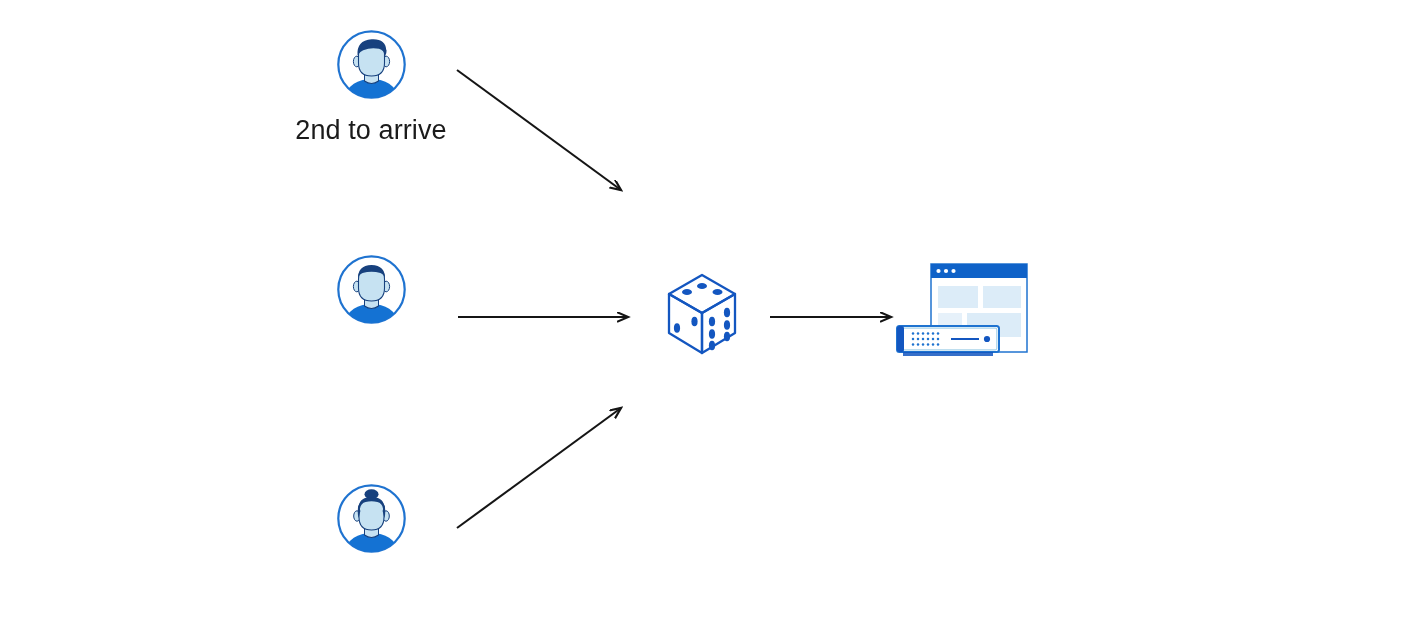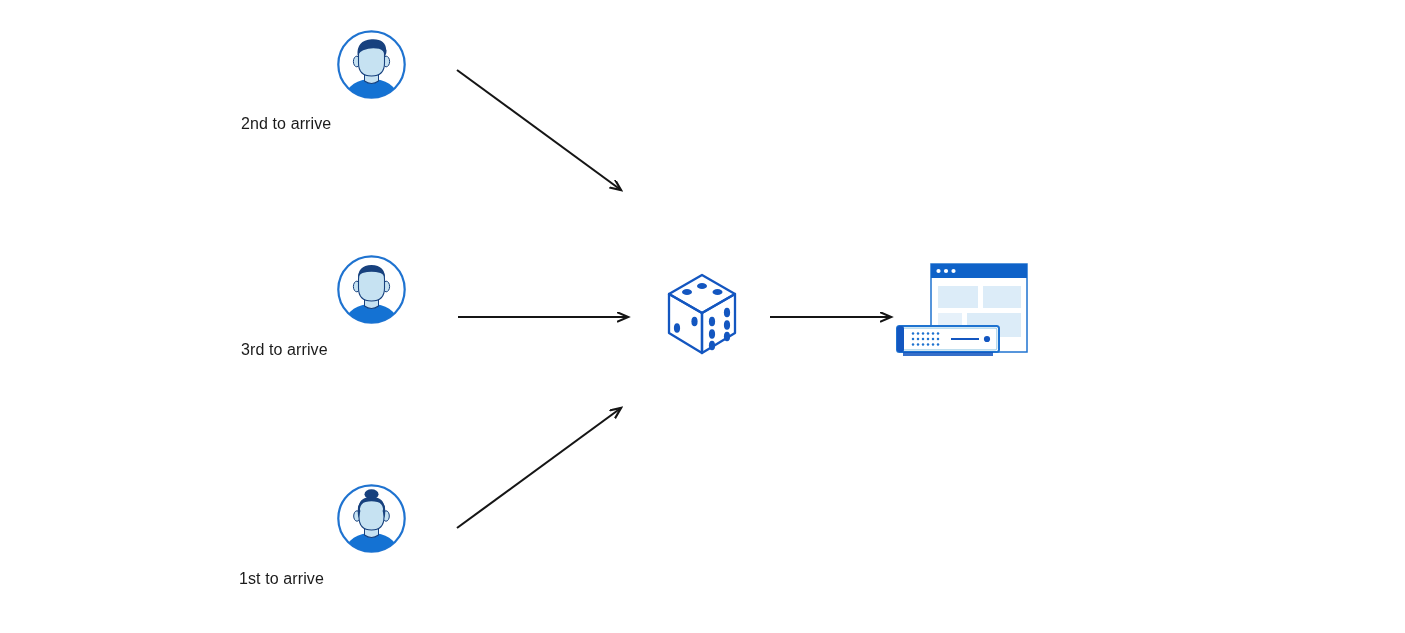--- a/index.html
+++ b/index.html
@@ -17,22 +17,23 @@
     height: 633px;
     background: #ffffff;
     overflow: hidden;
   }
   .node {
     position: absolute;
   }
   .node-label {
     position: absolute;
     width: 260px;
+    text-align: center;
     font-family: "Liberation Sans", sans-serif;
-    font-size: 16px;
+    font-size: 27px;
     color: #1b1b1b;
     letter-spacing: 0.1px;
     white-space: nowrap;
   }
   .arrow-layer {
     position: absolute;
     left: 0;
     top: 0;
     width: 1405px;
     height: 633px;
@@ -106,21 +107,20 @@
         <ellipse cx="51.2" cy="33.5" rx="3.4" ry="5.3" fill="#c6e2f2" stroke="#17417e" stroke-width="1"></ellipse>
         <path d="M 23.5 26 Q 23.5 14 36.5 14 Q 49.5 14 49.5 26 L 49.5 35
                  Q 49.5 48 36.5 48 Q 23.5 48 23.5 35 Z" fill="#c6e2f2" stroke="#17417e" stroke-width="1.1"></path>
 
         <path d="M 23.0 26.2 Q 22.4 12.6 36.5 12.0 Q 50.6 12.6 50.0 26.2
                  Q 49.3 21.4 45.4 20.0 Q 36.5 17.6 27.6 20.0
                  Q 23.7 21.4 23.0 26.2 Z" fill="#17417e"></path>
       </g>
     </svg>
   </div>
-  <div class="node-label" style="left:241px; top:341px;">3rd to arrive</div>
 
   <div class="node" style="left:335px; top:482px; width:73px; height:73px;">
     <svg width="73" height="73" viewBox="0 0 73 73">
       <defs>
         <clipPath id="clipC">
             <circle cx="36.5" cy="36.5" r="33.2"></circle>
           </clipPath>
       </defs>
       <circle cx="36.5" cy="36.5" r="33.2" fill="#ffffff" stroke="#1f73d0" stroke-width="2.2"></circle>
       <g clip-path="url(#clipC)">
@@ -133,21 +133,20 @@
 
         <ellipse cx="36.5" cy="12.2" rx="7.0" ry="5.0" fill="#17417e"></ellipse>
         <path d="M 23.4 30.0 Q 22.4 16.0 36.5 15.2 Q 50.6 16.0 49.6 30.0
                  L 48.0 26.5 Q 47.0 21.2 42.4 20.0 Q 36.5 18.6 30.6 20.0
                  Q 26.0 21.2 25.0 26.5 Z" fill="#17417e"></path>
         <path d="M 23.4 22.5 Q 22.0 31.0 23.6 36.0 L 25.4 29.0 Z" fill="#17417e"></path>
         <path d="M 49.6 22.5 Q 51.0 31.0 49.4 36.0 L 47.6 29.0 Z" fill="#17417e"></path>
       </g>
     </svg>
   </div>
-  <div class="node-label" style="left:239px; top:570px;">1st to arrive</div>
 
   <div class="node" style="left:662px; top:270px; width:80px; height:90px;">
     <svg width="80" height="90" viewBox="0 0 80 90">
       <g fill="none" stroke="#1356c0" stroke-width="2.3" stroke-linejoin="round" stroke-linecap="round">
 
         <path d="M 40 5 L 73 24 L 40 43 L 7 24 Z"></path>
 
         <path d="M 7 24 L 40 43 L 40 83 L 7 63 Z"></path>
 
         <path d="M 73 24 L 73 63 L 40 83 L 40 43 Z"></path>

